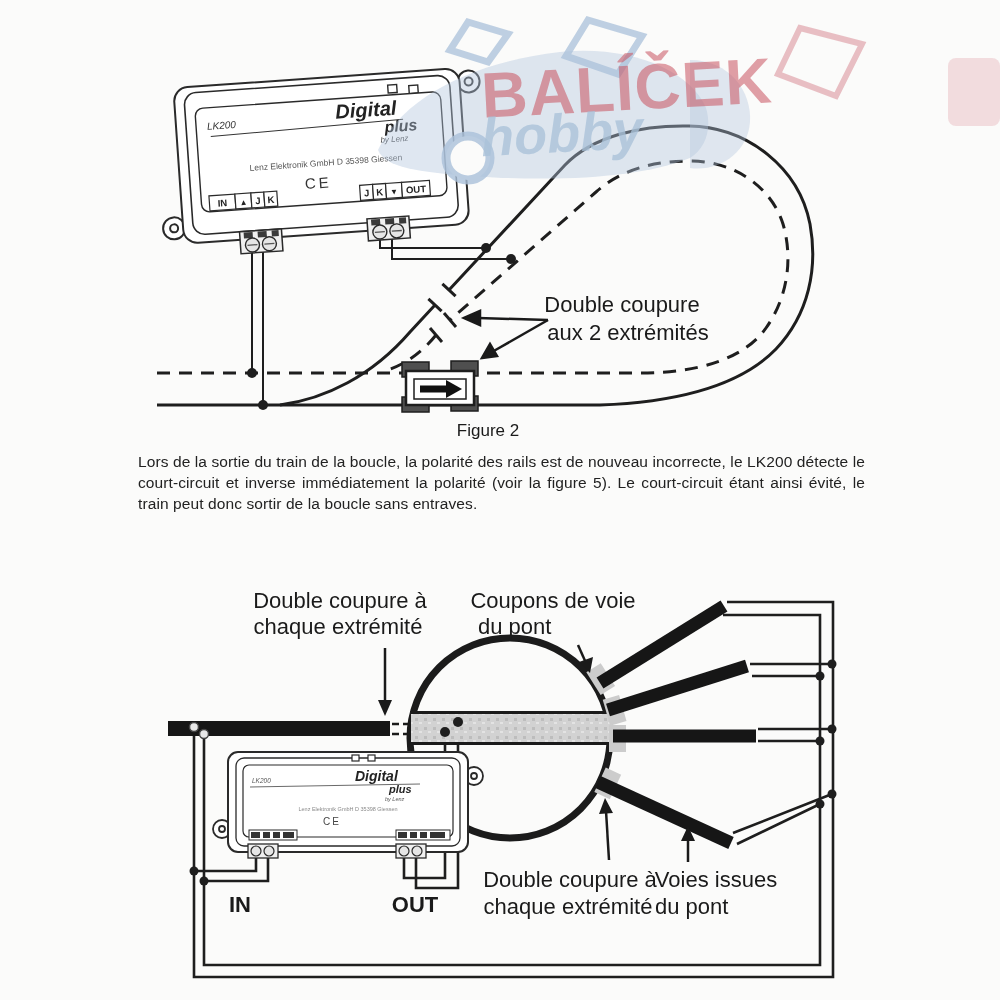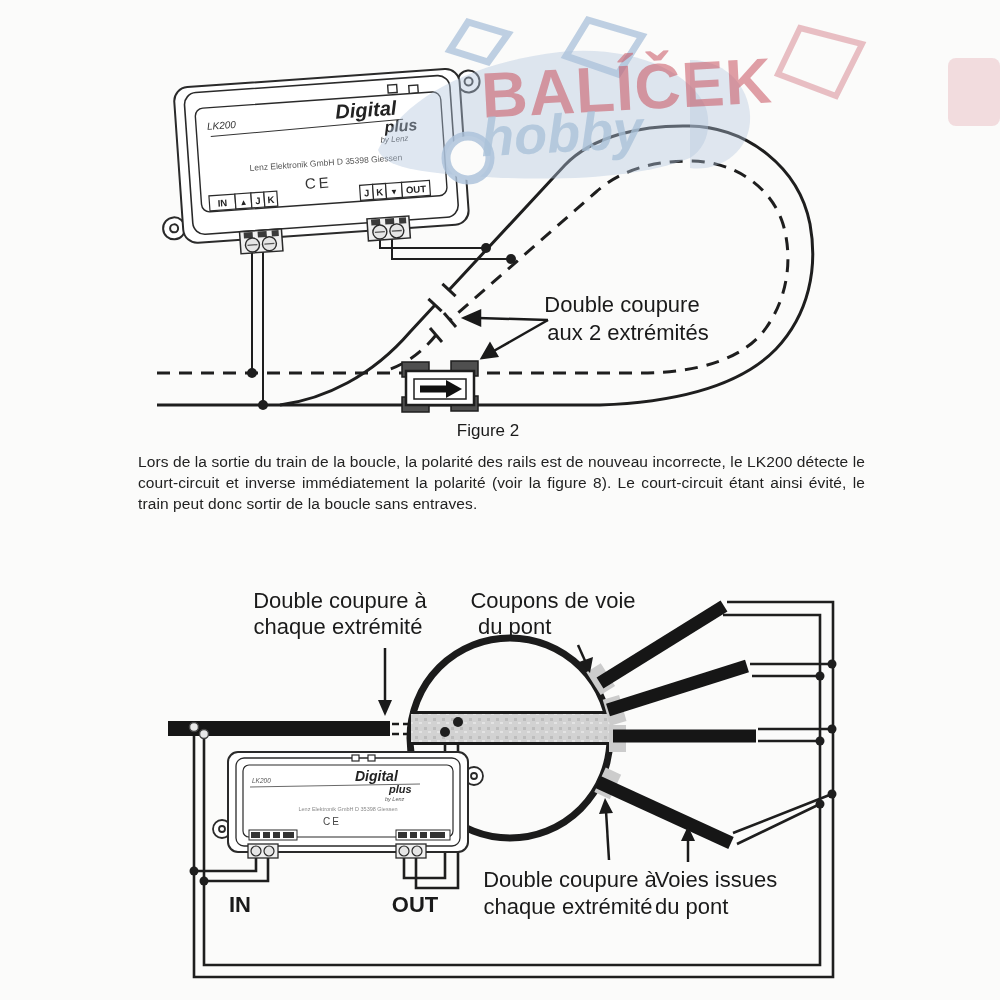--- a/index.html
+++ b/index.html
@@ -148,21 +148,21 @@
       <polygon points="468,22 508,34 488,62 450,50" fill="none" stroke="rgba(170,192,218,0.75)" stroke-width="7"></polygon>
       <polygon points="588,20 642,36 618,74 566,56" fill="none" stroke="rgba(170,192,218,0.75)" stroke-width="7"></polygon>
       <circle cx="468" cy="158" r="22" fill="#fbfbfa" stroke="rgba(170,192,218,0.8)" stroke-width="9"></circle>
       <polygon points="800,28 862,44 836,96 778,74" fill="none" stroke="rgba(216,140,150,0.55)" stroke-width="6"></polygon>
       <rect x="948" y="58" width="52" height="68" rx="8" fill="rgba(222,150,158,0.30)"></rect>
       <text x="628" y="110" text-anchor="middle" font-size="64" font-weight="bold" letter-spacing="1" fill="rgba(200,82,94,0.55)" transform="rotate(-3 628 110)">BALÍČEK</text>
       <text x="563" y="152" text-anchor="middle" font-size="54" font-weight="bold" font-style="italic" fill="rgba(169,193,217,0.78)" transform="rotate(-3 563 152)">hobby</text>
     </g>
   </svg>
 
-  <div id="para">Lors de la sortie du train de la boucle, la polarité des rails est de nouveau incorrecte, le LK200 détecte le court-circuit et inverse immédiatement la polarité (voir la figure 8). Le court-circuit étant ainsi évité, le train peut donc sortir de la boucle sans entraves.</div>
+  <div id="para">Lors de la sortie du train de la boucle, la polarité des rails est de nouveau incorrecte, le LK200 détecte le court-circuit et inverse immédiatement la polarité (voir la figure 5). Le court-circuit étant ainsi évité, le train peut donc sortir de la boucle sans entraves.</div>
 
   <svg id="fig2" width="1000" height="455" viewBox="0 0 1000 455" style="top:545px">
     <defs>
       <pattern id="speckle" width="9" height="9" patternUnits="userSpaceOnUse">
         <rect width="9" height="9" fill="#d2d2d2"></rect>
         <rect x="1" y="2" width="3" height="3" fill="#bdbdbd"></rect>
         <rect x="5" y="6" width="3" height="2" fill="#e3e3e3"></rect>
       </pattern>
     </defs>
 

